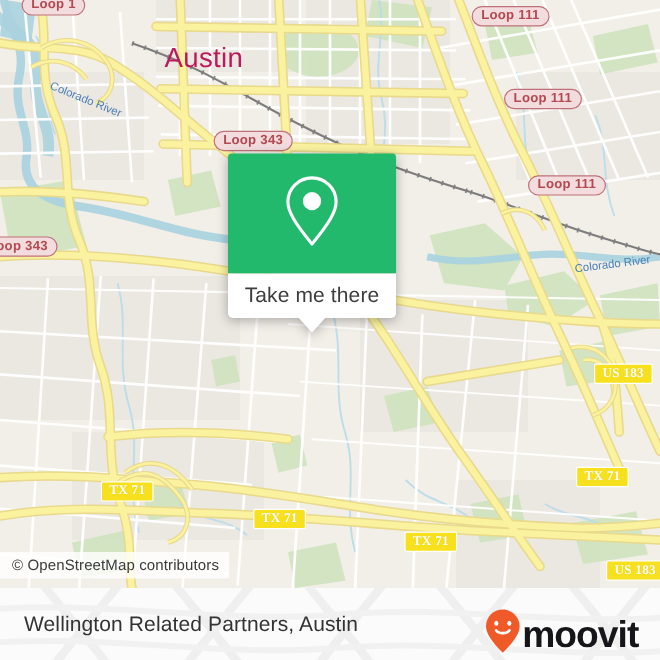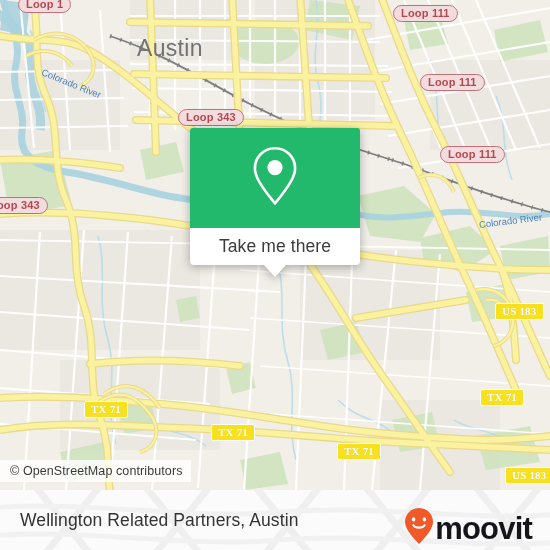--- a/index.html
+++ b/index.html
@@ -35,21 +35,21 @@
   }
 
   
   .map-label {
     position: absolute;
     white-space: nowrap;
     pointer-events: none;
   }
   .city-label {
     font-size: 23px;
-    color: #737373;
+    color: #be185d;
     font-weight: normal;
     letter-spacing: 0.3px;
   }
   .water-label {
     font-size: 9.5px;
     color: #4a7fb5;
     font-style: normal;
   }
 
   
@@ -100,21 +100,21 @@
     font-size: 12.5px;
     color: #3a3a3a;
     letter-spacing: 0.1px;
   }
 
   
   #popup {
     position: absolute;
     left: 190px;
     top: 128px;
-    width: 170px;
+    width: 140px;
     filter: drop-shadow(0 2px 5px rgba(0,0,0,0.30));
   }
   #popup-image {
     height: 100px;
     background: #22b96c;
     border-radius: 3px 3px 0 0;
     display: flex;
     align-items: center;
     justify-content: center;
   }

